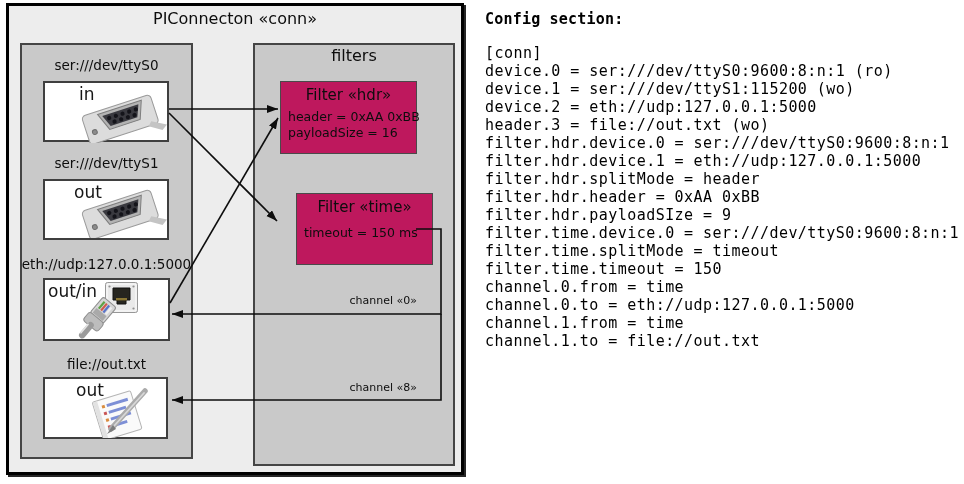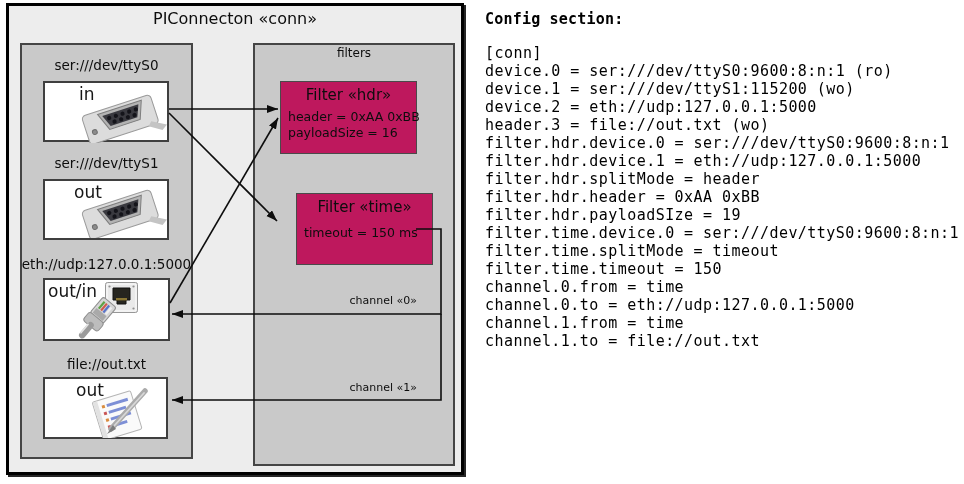--- a/index.html
+++ b/index.html
@@ -16,21 +16,21 @@
   }
   .diagram-title{
     position:absolute;left:6px;top:9px;width:458px;text-align:center;
     font-size:16px;color:#0c0c0c;
   }
   .gray-box{position:absolute;background:#c9c9c9;border:2px solid #454545;}
   .devices-box{left:20px;top:43px;width:169px;height:412px;}
   .filters-box{left:253px;top:43px;width:198px;height:419px;}
   .filters-title{
     position:absolute;left:253px;top:46px;width:202px;text-align:center;
-    font-size:12px;
+    font-size:16px;
   }
   
   .dev-label{
     position:absolute;left:20px;width:173px;text-align:center;
     font-size:13.5px;white-space:nowrap;
   }
   .lbl-ttys0{top:57px;}
   .lbl-ttys1{top:155px;}
   .lbl-eth{top:256px;}
   .lbl-file{top:356px;}
@@ -189,21 +189,21 @@
     <div class="filter-title">Filter «hdr»</div>
     <div class="filter-prop fp-1">header = 0xAA 0xBB</div>
     <div class="filter-prop fp-2">payloadSize = 16</div>
   </div>
   <div class="filter-box fbox-time">
     <div class="filter-title">Filter «time»</div>
     <div class="filter-prop fp-t">timeout = 150 ms</div>
   </div>
 
   <div class="channel-label ch0">channel «0»</div>
-  <div class="channel-label ch1">channel «1»</div>
+  <div class="channel-label ch1">channel «8»</div>
 
   <svg class="wires" width="480" height="484" viewBox="0 0 480 484">
     <defs>
       <marker id="arr" markerUnits="userSpaceOnUse" markerWidth="12" markerHeight="9" refX="11" refY="4" orient="auto">
         <path d="M0,0 L11,4 L0,8 z" fill="#0d0d0d"></path>
       </marker>
     </defs>
     <g stroke="#0d0d0d" stroke-width="1.6" fill="none">
       <path d="M169,109 L278,109" marker-end="url(#arr)"></path>
       <path d="M169,113 L277,221" marker-end="url(#arr)"></path>
@@ -218,21 +218,21 @@
     <div class="config-lines">
       <div class="config-line">[conn]</div>
       <div class="config-line">device.0 = ser:///dev/ttyS0:9600:8:n:1 (ro)</div>
       <div class="config-line">device.1 = ser:///dev/ttyS1:115200 (wo)</div>
       <div class="config-line">device.2 = eth://udp:127.0.0.1:5000</div>
       <div class="config-line">header.3 = file://out.txt (wo)</div>
       <div class="config-line">filter.hdr.device.0 = ser:///dev/ttyS0:9600:8:n:1</div>
       <div class="config-line">filter.hdr.device.1 = eth://udp:127.0.0.1:5000</div>
       <div class="config-line">filter.hdr.splitMode = header</div>
       <div class="config-line">filter.hdr.header = 0xAA 0xBB</div>
-      <div class="config-line">filter.hdr.payloadSIze = 19</div>
+      <div class="config-line">filter.hdr.payloadSIze = 9</div>
       <div class="config-line">filter.time.device.0 = ser:///dev/ttyS0:9600:8:n:1</div>
       <div class="config-line">filter.time.splitMode = timeout</div>
       <div class="config-line">filter.time.timeout = 150</div>
       <div class="config-line">channel.0.from = time</div>
       <div class="config-line">channel.0.to = eth://udp:127.0.0.1:5000</div>
       <div class="config-line">channel.1.from = time</div>
       <div class="config-line">channel.1.to = file://out.txt</div>
     </div>
   </div>
 

